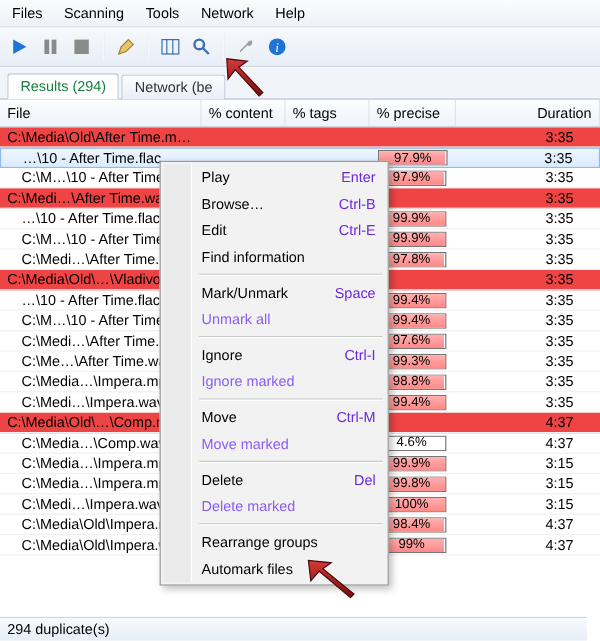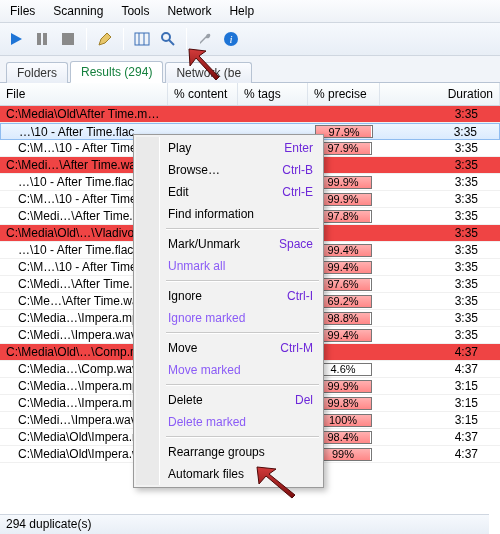--- a/index.html
+++ b/index.html
@@ -229,21 +229,20 @@
   </div>
   <div class="tb-btn">
     <svg width="16" height="16">
         <circle cx="8" cy="8" r="7" fill="#1e74d6"></circle>
         <text x="8" y="12" text-anchor="middle" fill="#fff" font-size="11" font-family="Georgia" font-style="italic">i</text>
       </svg>
   </div>
 </div>
 
 <div class="tabstrip">
-  <div class="tab">Folders</div>
   <div class="tab active">Results (294)</div>
   <div class="tab">Network (be</div>
 </div>
 
 <div class="colhdr">
   <div class="cell c-file">File</div>
   <div class="cell c-cont">% content</div>
   <div class="cell c-tags">% tags</div>
   <div class="cell c-prec">% precise</div>
   <div class="cell c-dur">Duration</div>
@@ -407,21 +406,21 @@
       <div class="cell" style="width:70px;flex:0 0 70px;display:flex;align-items:center">
             <div class="bar white">
               <div class="fill" style="width:100%"></div>
               <span class="txt">100%</span>
             </div>
           </div>
       <div class="cell" style="width:70px;flex:0 0 70px"></div>
       <div class="cell" style="width:70px;flex:0 0 70px;display:flex;align-items:center">
             <div class="bar red">
               <div class="fill" style="width:99.3%"></div>
-              <span class="txt">69.2%</span>
+              <span class="txt">99.3%</span>
             </div>
           </div>
       <div class="cell c-dur">3:35</div>
     </div>
     <div class="row">
       <div class="cell c-file" style="padding-left:18px">C:\Media…\Impera.mp3</div>
       <div class="cell" style="width:70px;flex:0 0 70px;display:flex;align-items:center">
             <div class="bar white">
               <div class="fill" style="width:100%"></div>
               <span class="txt">100%</span>

